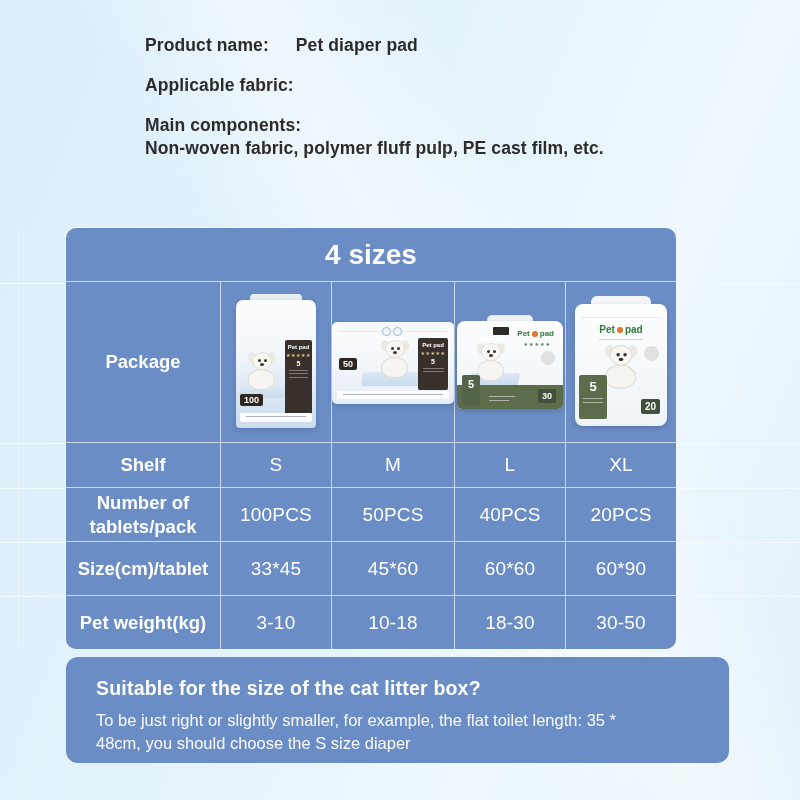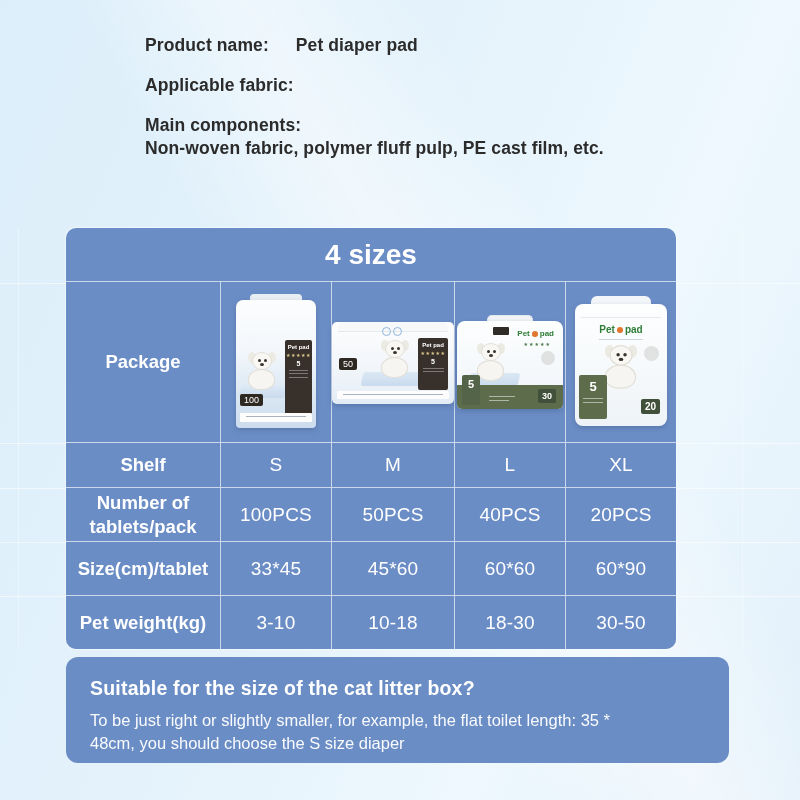--- a/index.html
+++ b/index.html
@@ -73,21 +73,21 @@
   .pad { background:linear-gradient(#dbe8f5,#c9dbee); border-radius:3px; transform:skewX(-12deg); }
   .panel-dark {
     background:#38302a; border-radius:2px; color:#fff;
     display:flex; flex-direction:column; align-items:center; padding-top:4px; gap:2.5px;
   }
   .panel-dark span { position:static; }
   .pd-brand { font-size:6px; font-weight:bold; white-space:nowrap; }
   .pd-stars { font-size:5px; line-height:5px; color:#d9c489; letter-spacing:.5px; white-space:nowrap; }
   .pd-badge { font-size:7px; font-weight:bold; }
   .pd-bar { display:block; width:70%; height:1px; background:rgba(255,255,255,.35); }
-  .count-dark { background:#2e2822; color:#fff; font-weight:normal; border-radius:2px; padding:1px 4px; font-size:9px; }
+  .count-dark { background:#2e2822; color:#fff; font-weight:bold; border-radius:2px; padding:1px 4px; font-size:9px; }
   .base-strip { background:#fdfdfd; border-radius:1px; }
   .base-strip i { position:absolute; left:6px; right:6px; top:3px; height:1px; background:#aab3bb; }
   .gray-paw { border-radius:50%; background:#dcdcdc; opacity:.85; }
 
   .brand-green { display:flex; align-items:center; gap:2px; color:#2e7d37; font-weight:bold; white-space:nowrap; }
   .brand-green span { position:static; }
   .paw { position:static; width:6px; height:6px; background:#e0772e; border-radius:50% 50% 45% 45%; display:inline-block; }
   .stars-green { font-size:5px; color:#4d7c4d; letter-spacing:1px; white-space:nowrap; }
   .band-green { background:#5d6c4b; }
   .tab-green { background:#546448; color:#fff; font-weight:bold; text-align:center; border-radius:2px; }
@@ -146,21 +146,21 @@
   .pkg-xl .dog { left:31px; top:52px; transform:scale(1.15); }
   .pkg-xl .gray-paw { right:10px; top:50px; width:15px; height:15px; }
   .pkg-xl .panel-green { left:6px; bottom:9px; width:28px; height:44px; background:#5d6c4b; border-radius:2px; color:#fff; text-align:center; padding-top:2px; }
   .pkg-xl .panel-green b { position:static; font-size:13px; }
   .pkg-xl .panel-green i { position:static; display:block; margin:3px auto 0; width:70%; height:1px; background:rgba(255,255,255,.5); }
   .pkg-xl .count-green { right:9px; bottom:14px; font-size:10px; padding:2px 4px; }
 
   
   .note {
     position:absolute; left:66px; top:657px; width:663px; height:106px;
-    background:#6b8dc5; border-radius:12px; color:#fff; padding:20px 24px;
+    background:#6b8dc5; border-radius:12px; color:#fff; padding:20px 30px;
   }
   .note-title { font-size:19.5px; font-weight:bold; letter-spacing:.2px; }
   .note-body { margin-top:9px; font-size:16.5px; line-height:22.5px; max-width:530px; color:rgba(255,255,255,.96); }
 </style>
 </head>
 <body>
 
 <div class="page">
 
   <div class="bg-line h" style="top:283px"></div>

